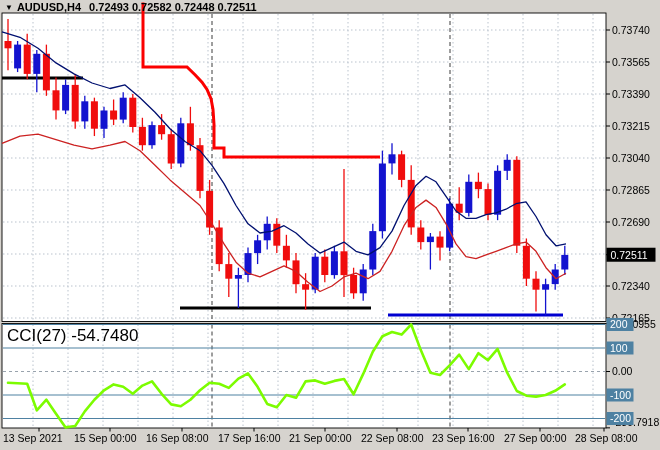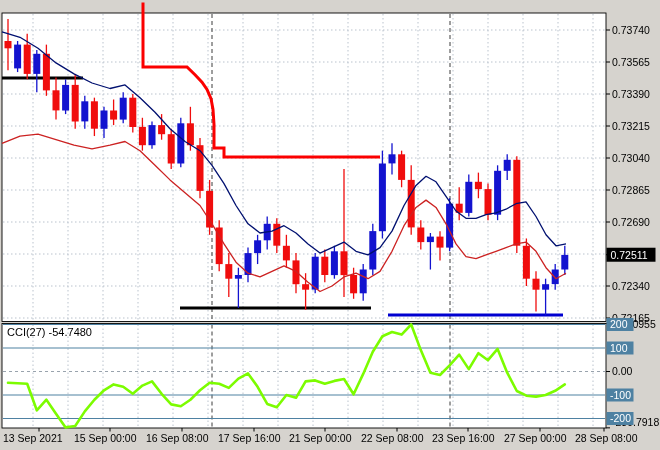--- a/index.html
+++ b/index.html
@@ -3,21 +3,21 @@
 <meta charset="utf-8">
 <style>
   html,body{margin:0;padding:0;background:#888;}
   #app{position:relative;width:660px;height:450px;background:#d6d3ce;overflow:hidden;
        font-family:"Liberation Sans",sans-serif;}
   #chart{position:absolute;left:0;top:0;}
   .titlebar{position:absolute;left:5px;top:1px;height:12px;font-size:11px;font-weight:700;
             color:#000;white-space:nowrap;z-index:3;}
   .titlebar .tri{font-size:8px;vertical-align:1px;margin-right:4px;}
   .titlebar .sym{margin-right:8px;}
-  .cci-label{position:absolute;left:7px;top:326px;font-size:11px;color:#000;z-index:3;}
+  .cci-label{position:absolute;left:7px;top:326px;font-size:17px;color:#000;z-index:3;}
 </style>
 </head>
 <body>
 
 <div id="app">
   <svg id="chart" width="660" height="450" xmlns="http://www.w3.org/2000/svg" font-family="Liberation Sans, sans-serif">
       <g>
         <rect x="2" y="13" width="604" height="308.5" fill="#ffffff" stroke="#000" stroke-width="0.9"></rect>
         <rect x="2" y="323.5" width="604" height="104.5" fill="#ffffff" stroke="#000" stroke-width="0.9"></rect>
       </g>
@@ -266,14 +266,17 @@
         <text x="361" y="441.5" font-size="10.5" fill="#000000">22 Sep 08:00</text>
         <line x1="397" y1="428" x2="397" y2="431.5" stroke="#000" stroke-width="1"></line>
         <text x="432" y="441.5" font-size="10.5" fill="#000000">23 Sep 16:00</text>
         <line x1="468" y1="428" x2="468" y2="431.5" stroke="#000" stroke-width="1"></line>
         <text x="504" y="441.5" font-size="10.5" fill="#000000">27 Sep 00:00</text>
         <line x1="540" y1="428" x2="540" y2="431.5" stroke="#000" stroke-width="1"></line>
         <text x="575" y="441.5" font-size="10.5" fill="#000000">28 Sep 08:00</text>
         <line x1="604" y1="428" x2="604" y2="431.5" stroke="#000" stroke-width="1"></line>
       </g>
     </svg>
+  <div class="titlebar">
+    <span class="tri">▼</span><span class="sym">AUDUSD,H4</span><span>0.72493 0.72582 0.72448 0.72511</span>
+  </div>
   <div class="cci-label">CCI(27) -54.7480</div>
 </div>
 
 </body></html>

